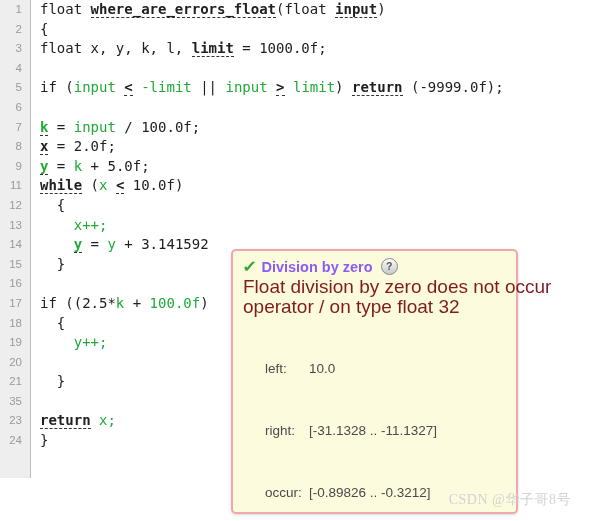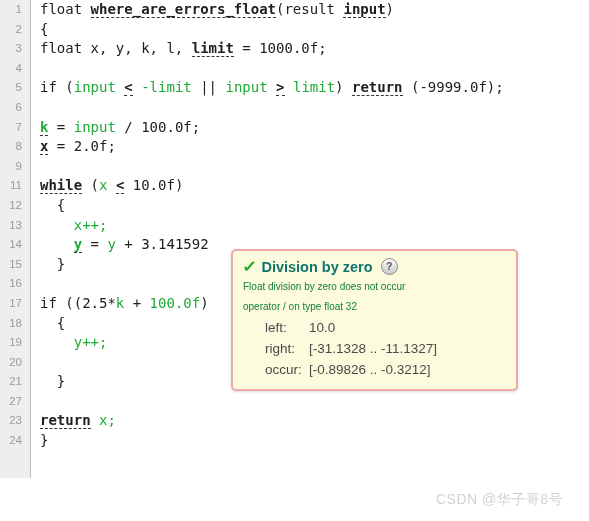--- a/index.html
+++ b/index.html
@@ -91,89 +91,90 @@
   .check {
     color: #2ea72e;
     font-size: 16px;
     font-weight: bold;
     line-height: 1;
     transform: scaleX(1.15);
   }
   #tt-title {
     font-size: 14.5px;
     font-weight: bold;
-    color: #0f766e;
+    color: #8b5cf6;
   }
   .qmark {
     display: inline-block;
     width: 15px; height: 15px;
     border-radius: 50%;
     background: linear-gradient(#fbfbfb, #c9c9c9);
     border: 1px solid #8a8a8a;
     color: #555555;
     font-size: 10.5px;
     font-weight: bold;
     text-align: center;
     line-height: 15px;
     margin-left: 3px;
   }
   .tt-line {
-    font-size: 10px;
-    color: #15803d;
+    font-size: 19px;
+    color: #7f1d1d;
     line-height: 20px;
     white-space: pre;
   }
   .tt-row {
     font-size: 13.5px;
     color: #4a4a4a;
     line-height: 21px;
     padding-left: 22px;
     white-space: pre;
+    margin-top: 41px;
   }
   .tt-row .lbl { display: inline-block; width: 44px; }
 
   
   #watermark {
     position: absolute;
-    right: 26px;
+    right: 18px;
     bottom: 12px;
-    font-family: Liberation Sans, sans-serif;
+    font-family: Liberation Serif, serif;
     font-size: 14px;
     color: #d2d2d2;
     letter-spacing: 0.5px;
     user-select: none;
   }
 </style>
 </head>
 <body>
 
 <div id="editor">
   <div id="gutter"></div>
   <div id="code-rows">
-      <div class="row"><span class="lineno">1</span><span class="codetext"><span class="plain">float </span><span class="plain decl">where_are_errors_float</span><span class="plain">(result </span><span class="plain decl">input</span><span class="plain">)</span></span></div>
+      <div class="row"><span class="lineno">1</span><span class="codetext"><span class="plain">float </span><span class="plain decl">where_are_errors_float</span><span class="plain">(float </span><span class="plain decl">input</span><span class="plain">)</span></span></div>
       <div class="row"><span class="lineno">2</span><span class="codetext"><span class="plain">{</span></span></div>
       <div class="row"><span class="lineno">3</span><span class="codetext"><span class="plain">float x, y, k, l, </span><span class="plain decl">limit</span><span class="plain"> = 1000.0f;</span></span></div>
       <div class="row"><span class="lineno">4</span><span class="codetext"></span></div>
       <div class="row"><span class="lineno">5</span><span class="codetext"><span class="plain">if (</span><span class="id">input</span><span class="plain"> </span><span class="plain decl">&lt;</span><span class="plain"> </span><span class="id">-limit</span><span class="plain"> || </span><span class="id">input</span><span class="plain"> </span><span class="plain decl">&gt;</span><span class="plain"> </span><span class="id">limit</span><span class="plain">) </span><span class="plain decl">return</span><span class="plain"> (-9999.0f);</span></span></div>
       <div class="row"><span class="lineno">6</span><span class="codetext"></span></div>
       <div class="row"><span class="lineno">7</span><span class="codetext"><span class="id decl">k</span><span class="plain"> = </span><span class="id">input</span><span class="plain"> / </span><span class="plain">100.0f;</span></span></div>
       <div class="row"><span class="lineno">8</span><span class="codetext"><span class="plain decl">x</span><span class="plain"> = 2.0f;</span></span></div>
-      <div class="row"><span class="lineno">9</span></div>
+      <div class="row"><span class="lineno">9</span><span class="codetext"><span class="id decl">y</span><span class="plain"> = </span><span class="id">k</span><span class="plain"> + 5.0f;</span></span></div>
       <div class="row"><span class="lineno">11</span><span class="codetext"><span class="plain decl">while</span><span class="plain"> (</span><span class="id">x</span><span class="plain"> </span><span class="plain decl">&lt;</span><span class="plain"> 10.0f)</span></span></div>
       <div class="row"><span class="lineno">12</span><span class="codetext"><span class="plain">  {</span></span></div>
       <div class="row"><span class="lineno">13</span><span class="codetext"><span class="plain">    </span><span class="id">x++;</span></span></div>
       <div class="row"><span class="lineno">14</span><span class="codetext"><span class="plain">    </span><span class="id decl">y</span><span class="plain"> = </span><span class="id">y</span><span class="plain"> + </span><span class="plain">3.141592</span></span></div>
       <div class="row"><span class="lineno">15</span><span class="codetext"><span class="plain">  }</span></span></div>
       <div class="row"><span class="lineno">16</span><span class="codetext"></span></div>
       <div class="row"><span class="lineno">17</span><span class="codetext"><span class="plain">if ((2.5*</span><span class="id">k</span><span class="plain"> + </span><span class="id">100.0f</span><span class="plain">)</span></span></div>
       <div class="row"><span class="lineno">18</span><span class="codetext"><span class="plain">  {</span></span></div>
       <div class="row"><span class="lineno">19</span><span class="codetext"><span class="plain">    </span><span class="id">y++;</span></span></div>
       <div class="row"><span class="lineno">20</span></div>
       <div class="row"><span class="lineno">21</span><span class="codetext"><span class="plain">  }</span></span></div>
-      <div class="row"><span class="lineno">27</span><span class="codetext"></span></div>
+      <div class="row"><span class="lineno">35</span><span class="codetext"></span></div>
       <div class="row"><span class="lineno">23</span><span class="codetext"><span class="plain decl">return</span><span class="plain"> </span><span class="id">x;</span></span></div>
       <div class="row"><span class="lineno">24</span><span class="codetext"><span class="plain">}</span></span></div>
     </div>
 </div>
 
 <div id="tooltip">
   <div id="tt-header">
     <span class="check">✓</span>
     <span id="tt-title">Division by zero</span>
     <span class="qmark">?</span>

